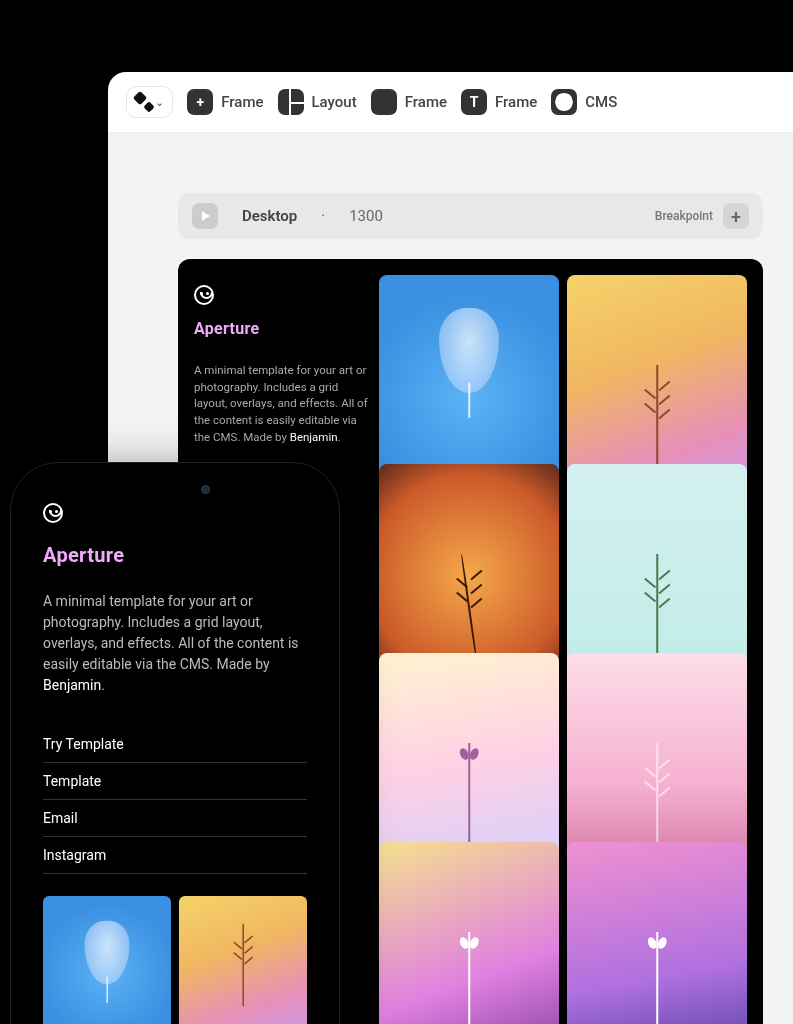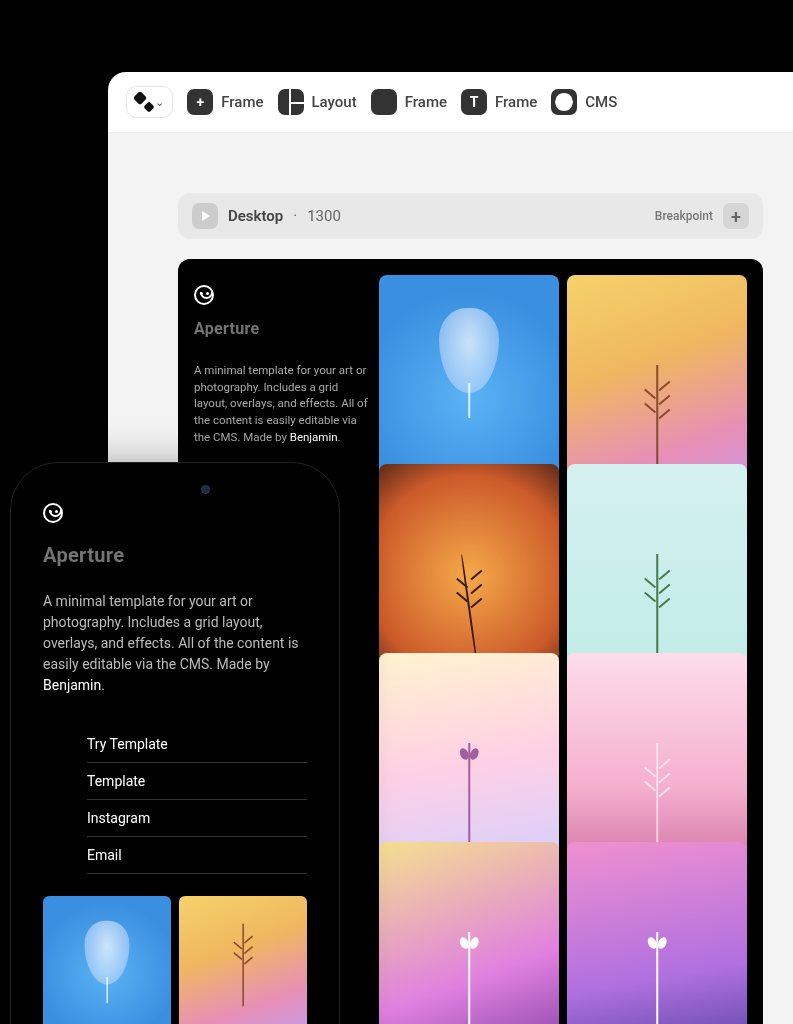--- a/index.html
+++ b/index.html
@@ -100,21 +100,21 @@
     }
     .breakpoint-bar {
       display: flex;
       align-items: center;
       justify-content: space-between;
       background: #e8e8e8;
       border-radius: 12px;
       padding: 10px 14px;
       margin: 0 30px 20px 0;
     }
-    .bp-left { display: flex; align-items: center; gap: 10px; }
+    .bp-left { display: flex; align-items: center; gap: 24px; }
     .play-btn {
       width: 26px; height: 26px;
       background: #ccc;
       border-radius: 7px;
       display: flex;
       align-items: center;
       justify-content: center;
     }
     .play-btn::before{content:"";border-left:8px solid #fff;border-top:5px solid transparent;border-bottom:5px solid transparent;margin-left:2px;}
     .bp-label { font-weight: 600; color: #444; font-size: 15px; }
@@ -154,21 +154,21 @@
       border: 2px solid #fff;
       border-radius: 50%;
       position: relative;
       margin-bottom: 14px;
     }
     .smile::before{content:"";position:absolute;top:5px;left:4px;width:3px;height:3px;background:#fff;border-radius:50%;box-shadow:6px 0 0 #fff;}
     .smile::after{content:"";position:absolute;bottom:4px;left:4px;width:9px;height:5px;border:2px solid #fff;border-top:none;border-radius:0 0 8px 8px;}
     .site-title {
       font-weight: 700;
       font-size: 16px;
-      color: #737373;
+      color: #f0abfc;
       margin-bottom: 14px;
       letter-spacing: .3px;
     }
     .site-desc {
       color: #aaa;
       line-height: 1.45;
       font-size: 11.5px;
       margin-top: 24px;
     }
     .site-desc .author { color: #fff; }
@@ -252,21 +252,21 @@
       background: #000;
       border-radius: 40px;
       overflow: hidden;
       padding: 30px 22px 0;
       color: #fff;
     }
     .screen .smile { margin-bottom: 20px; }
     .screen .site-title { font-size: 20px; margin-bottom: 18px;}
     .screen .site-desc { font-size: 14px; color: #bbb; line-height:1.5; margin-bottom: 30px;}
     .screen .site-desc .author { color:#fff; }
-    .links { list-style:none;margin-left:44px; }
+    .links { list-style:none; }
     .links li {
       border-bottom: 1px solid #333;
       padding: 10px 0;
       font-size: 14px;
       color: #fff;
     }
     .phone-grid {
       display: grid;
       grid-template-columns: 1fr 1fr;
       gap: 8px;
@@ -406,22 +406,22 @@
   <div class="notch"></div>
   <div class="screen">
     <div class="smile"></div>
     <div class="site-title">Aperture</div>
     <div class="site-desc">
       <span>A minimal template for your art or photography. Includes a grid layout, overlays, and effects. All of the content is easily editable via the CMS. Made by </span><span class="author">Benjamin</span><span>.</span>
     </div>
     <ul class="links">
       <li>Try Template</li>
       <li>Template</li>
+      <li>Email</li>
       <li>Instagram</li>
-      <li>Email</li>
     </ul>
     <div class="phone-grid">
       <div class="ptile bg1">
           <div class="leaf" style="transform:translateX(-50%) scale(.75);top:10%;"></div>
         </div>
       <div class="ptile bg2">
           <div class="plant" style="color:#8b4a2a;transform:translateX(-50%) scale(.75);">
             <div class="stem"></div>
             <div class="branch">
               <span></span>

